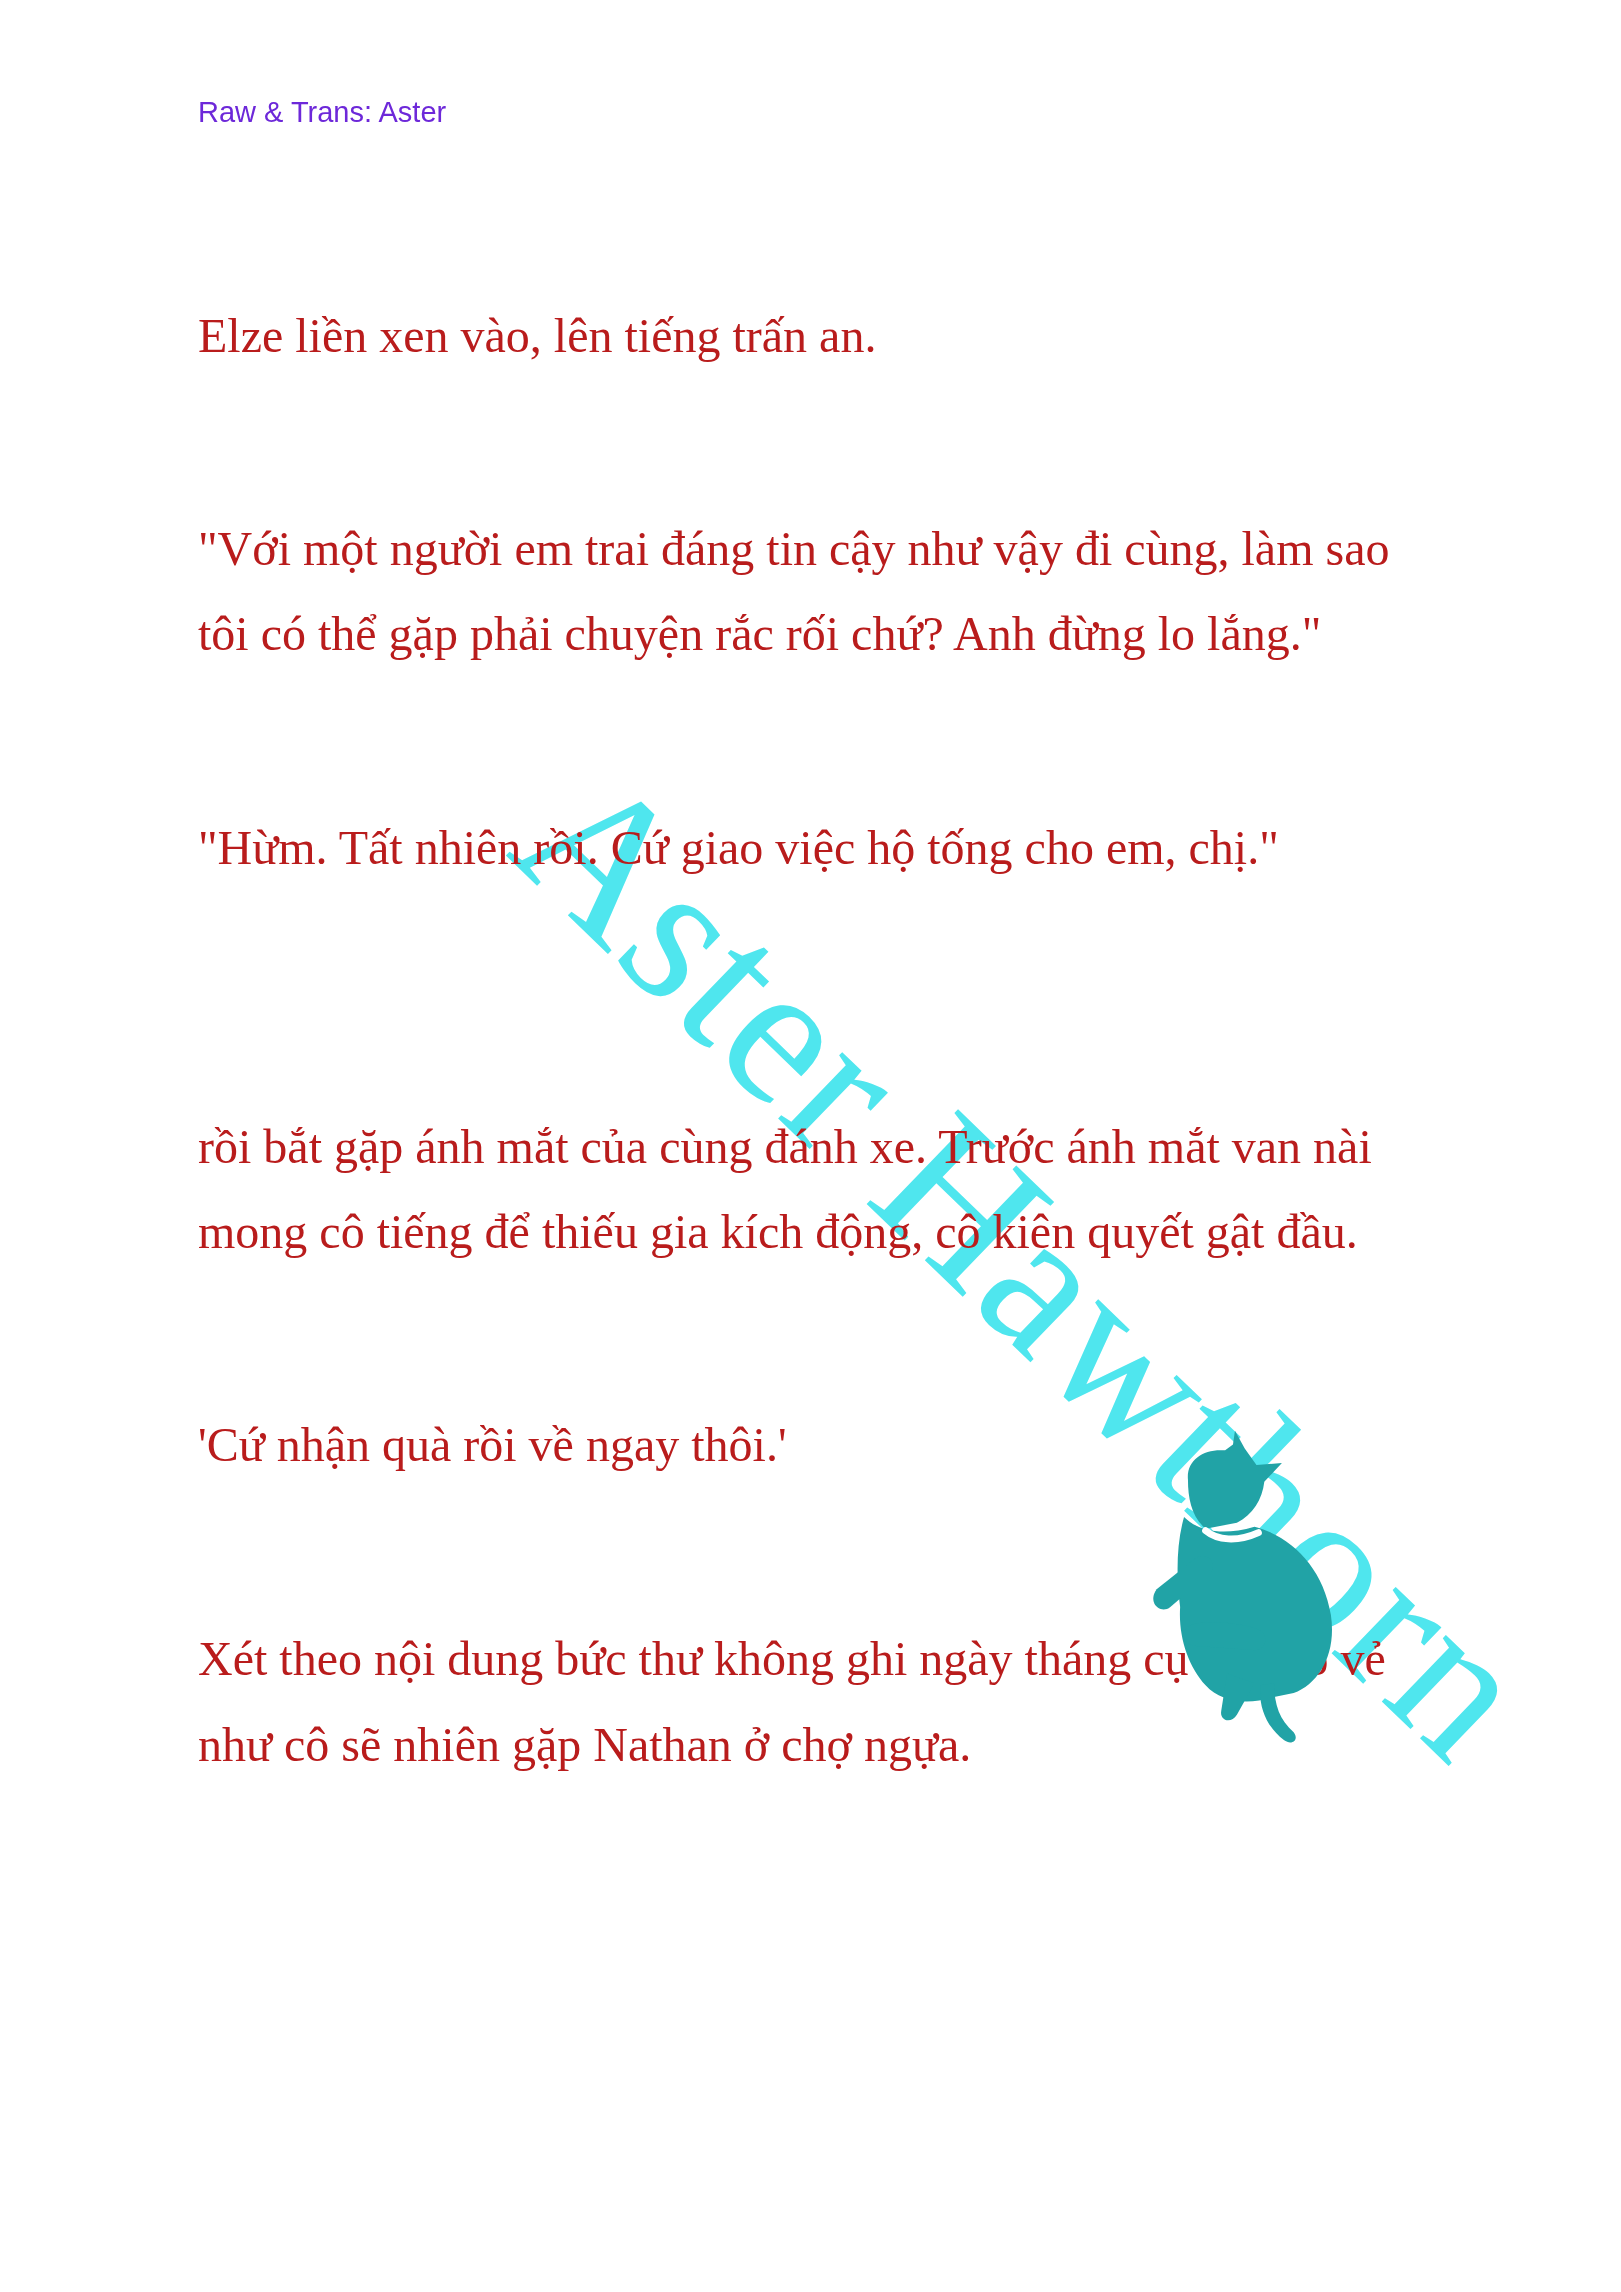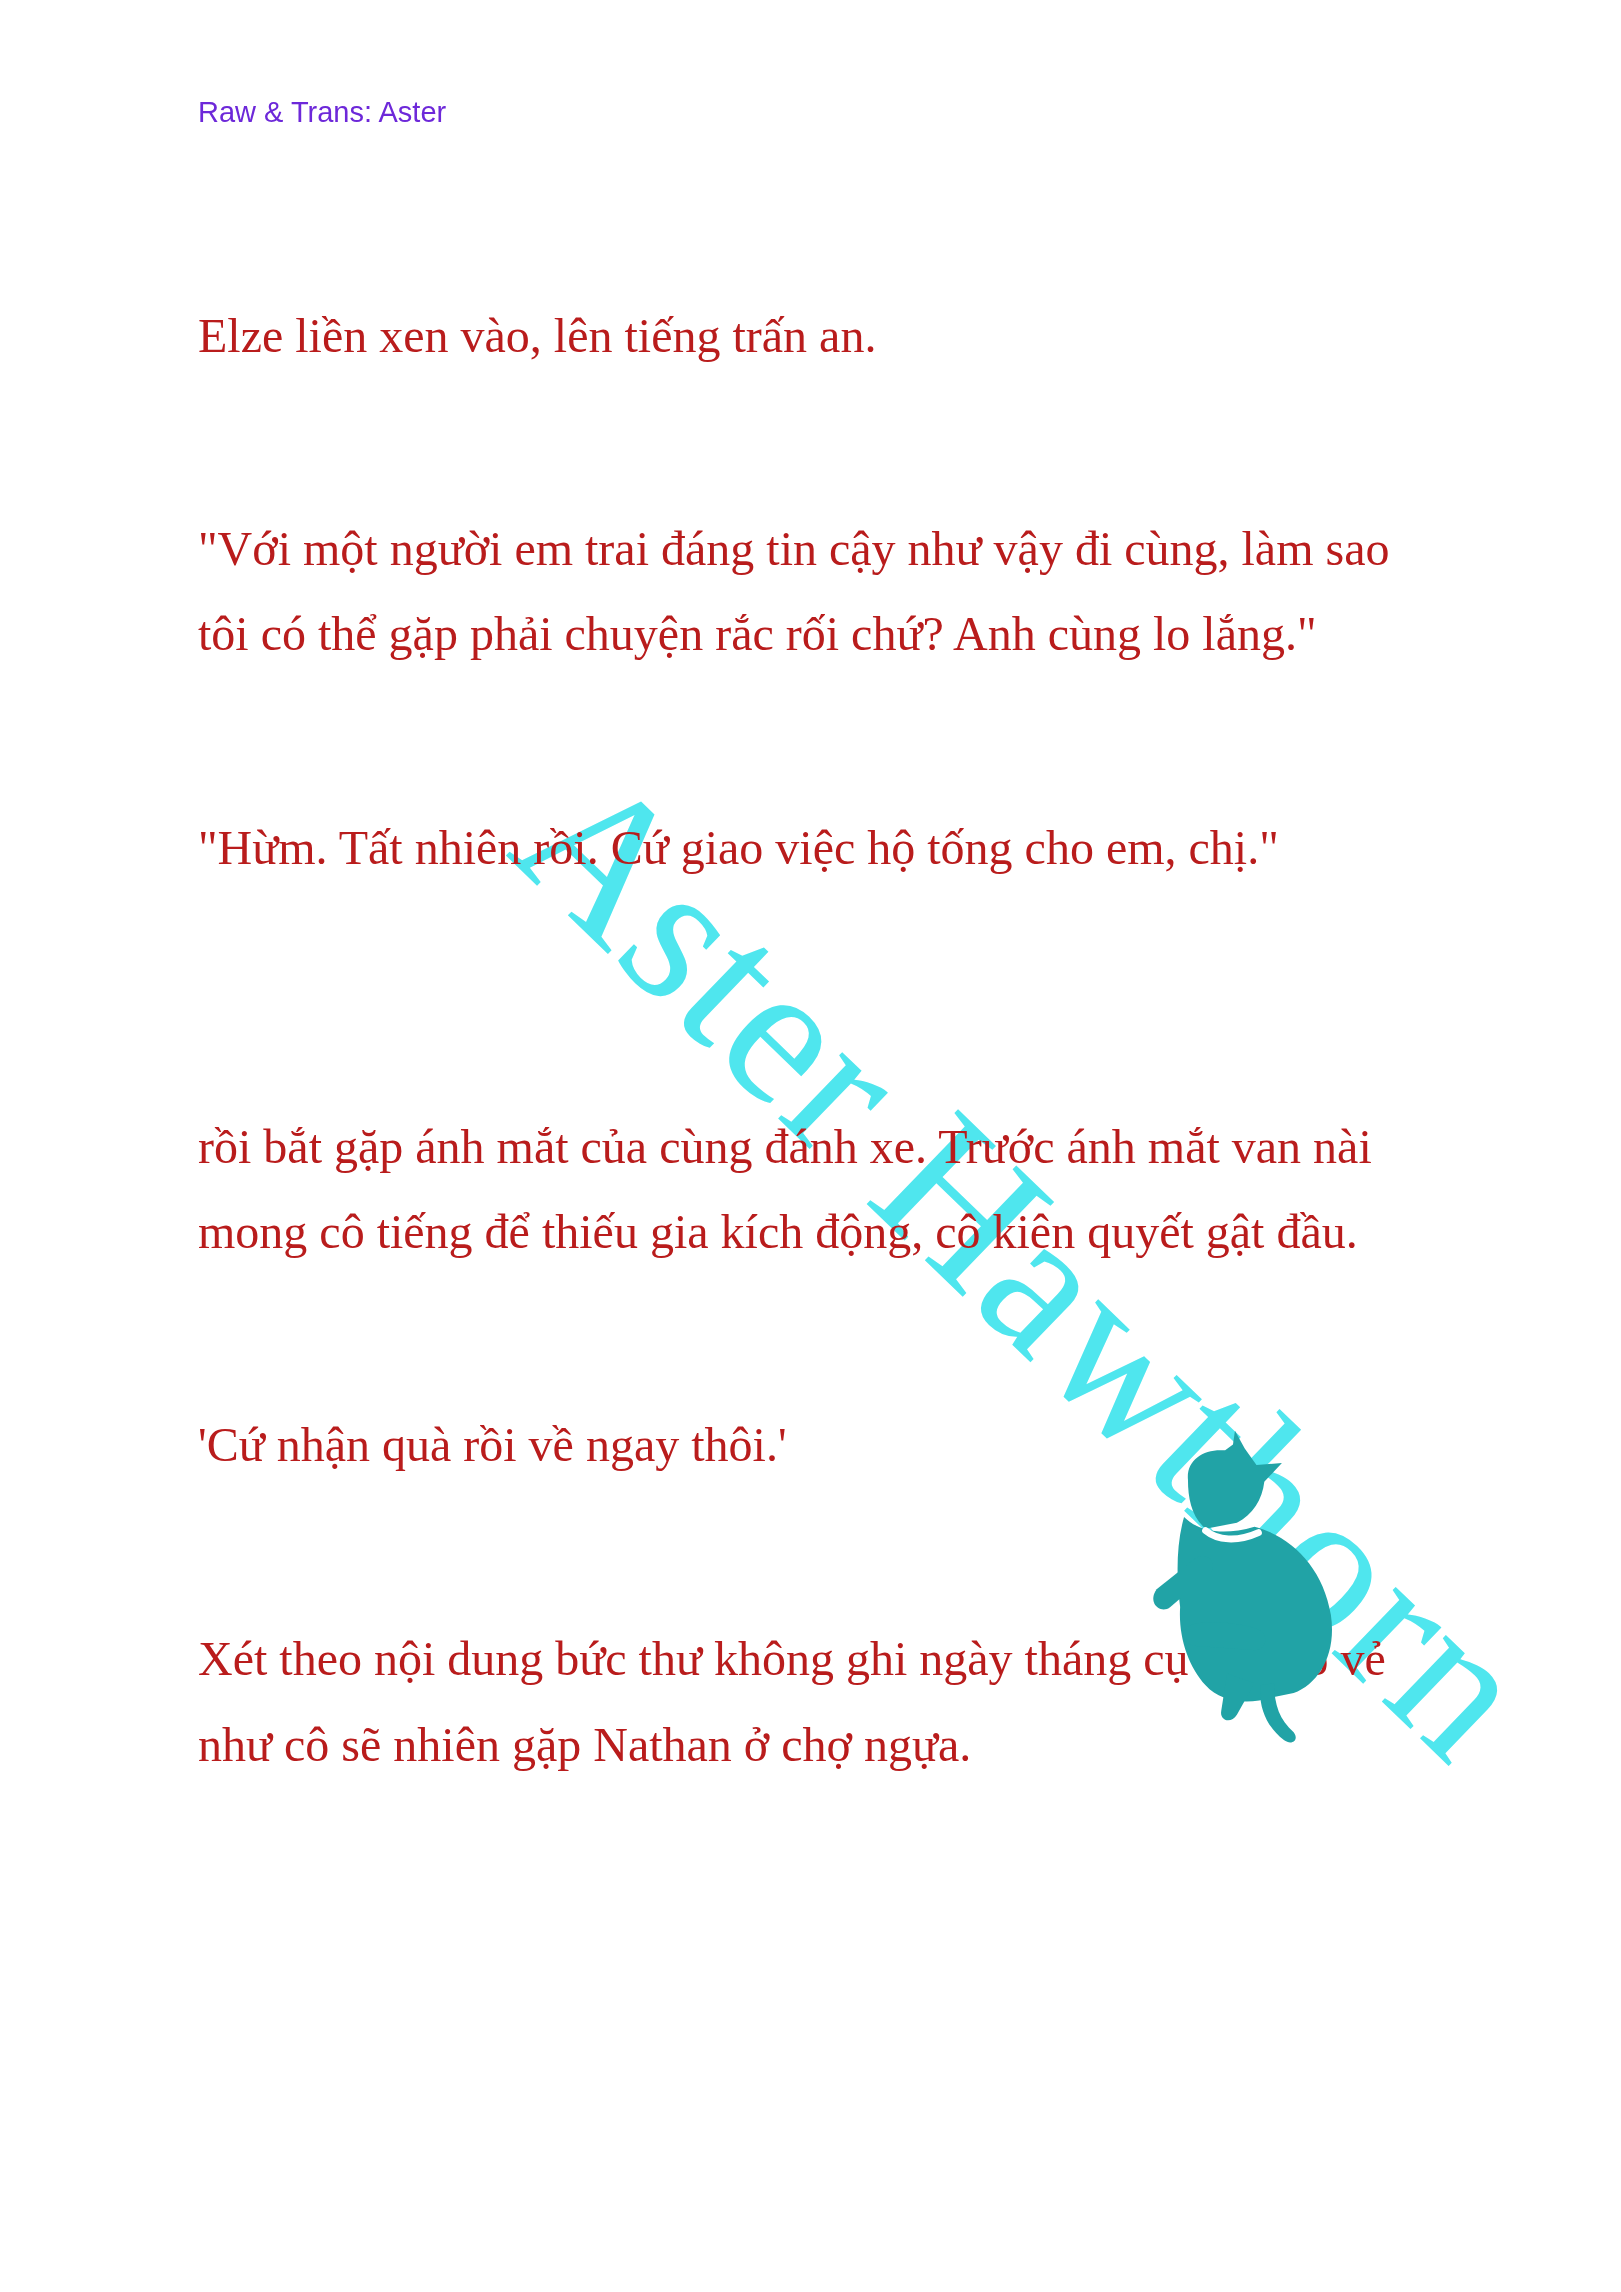--- a/index.html
+++ b/index.html
@@ -68,21 +68,21 @@
 
 <div class="page">
 
   <div class="header">Raw &amp; Trans: Aster</div>
 
   <div class="watermark">Aster Hawthorn</div>
 
   <div class="line" style="top:312px">Elze liền xen vào, lên tiếng trấn an.</div>
 
   <div class="line" style="top:525px">"Với một người em trai đáng tin cậy như vậy đi cùng, làm sao</div>
-  <div class="line" style="top:610px">tôi có thể gặp phải chuyện rắc rối chứ? Anh cùng lo lắng."</div>
+  <div class="line" style="top:610px">tôi có thể gặp phải chuyện rắc rối chứ? Anh đừng lo lắng."</div>
 
   <div class="line" style="top:824px">"Hừm. Tất nhiên rồi. Cứ giao việc hộ tống cho em, chị."</div>
 
   <div class="line" style="top:1123px">rồi bắt gặp ánh mắt của cùng đánh xe. Trước ánh mắt van nài</div>
   <div class="line" style="top:1208px">mong cô tiếng để thiếu gia kích động, cô kiên quyết gật đầu.</div>
 
   <div class="line" style="top:1421px">'Cứ nhận quà rồi về ngay thôi.'</div>
 
   <div class="line" style="top:1635px">Xét theo nội dung bức thư không ghi ngày tháng cụ thể, có vẻ</div>
   <div class="line" style="top:1721px">như cô sẽ nhiên gặp Nathan ở chợ ngựa.</div>

